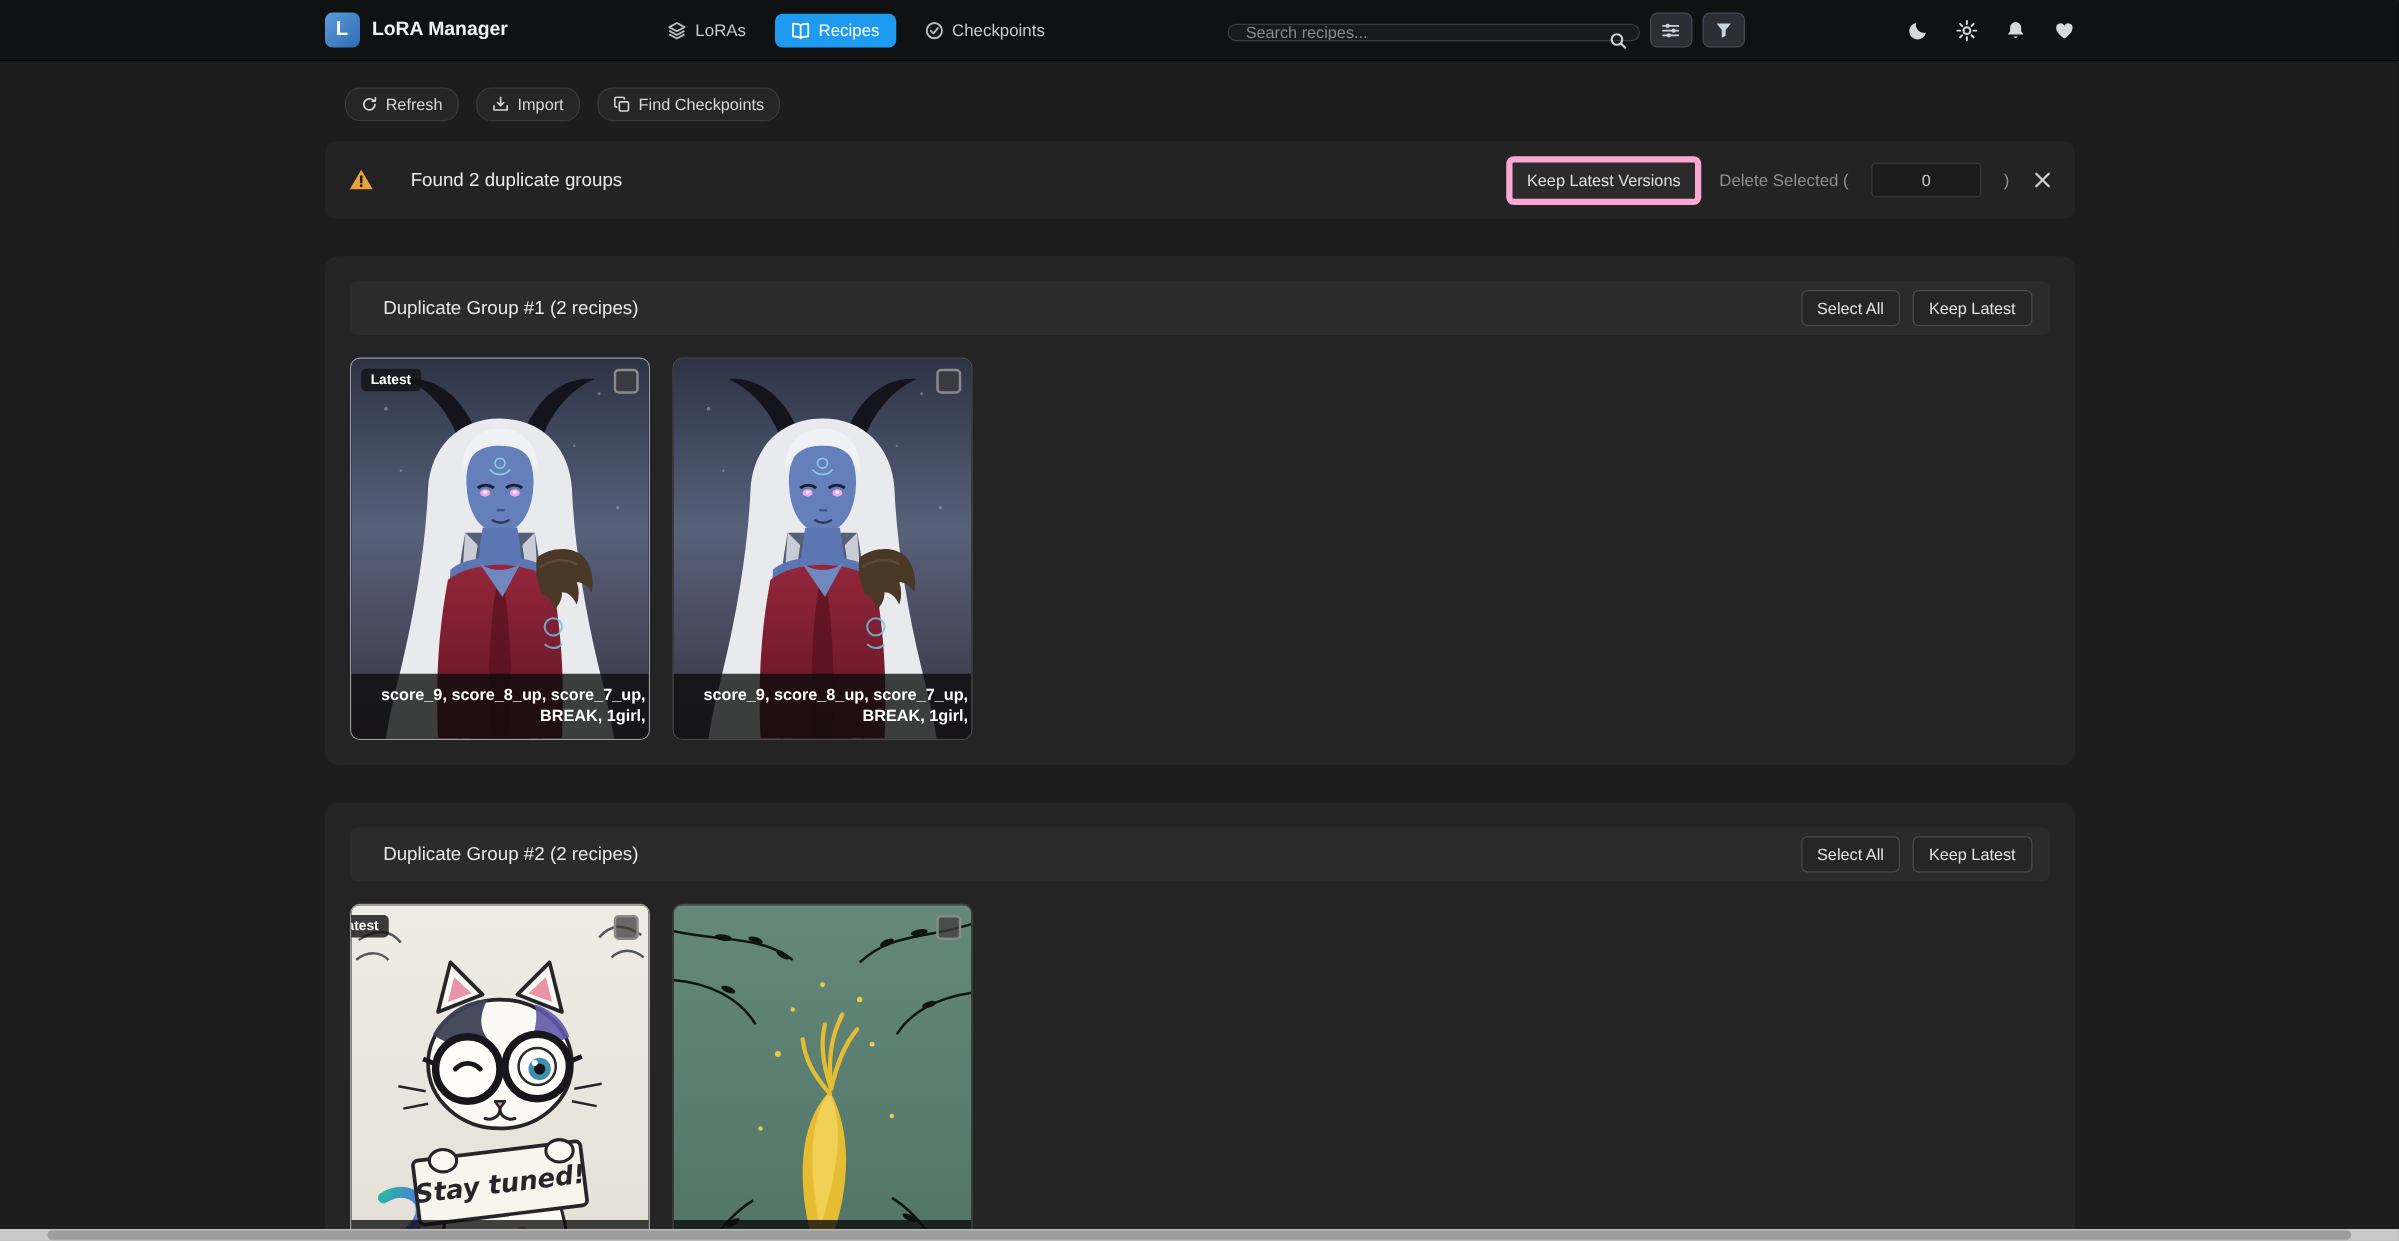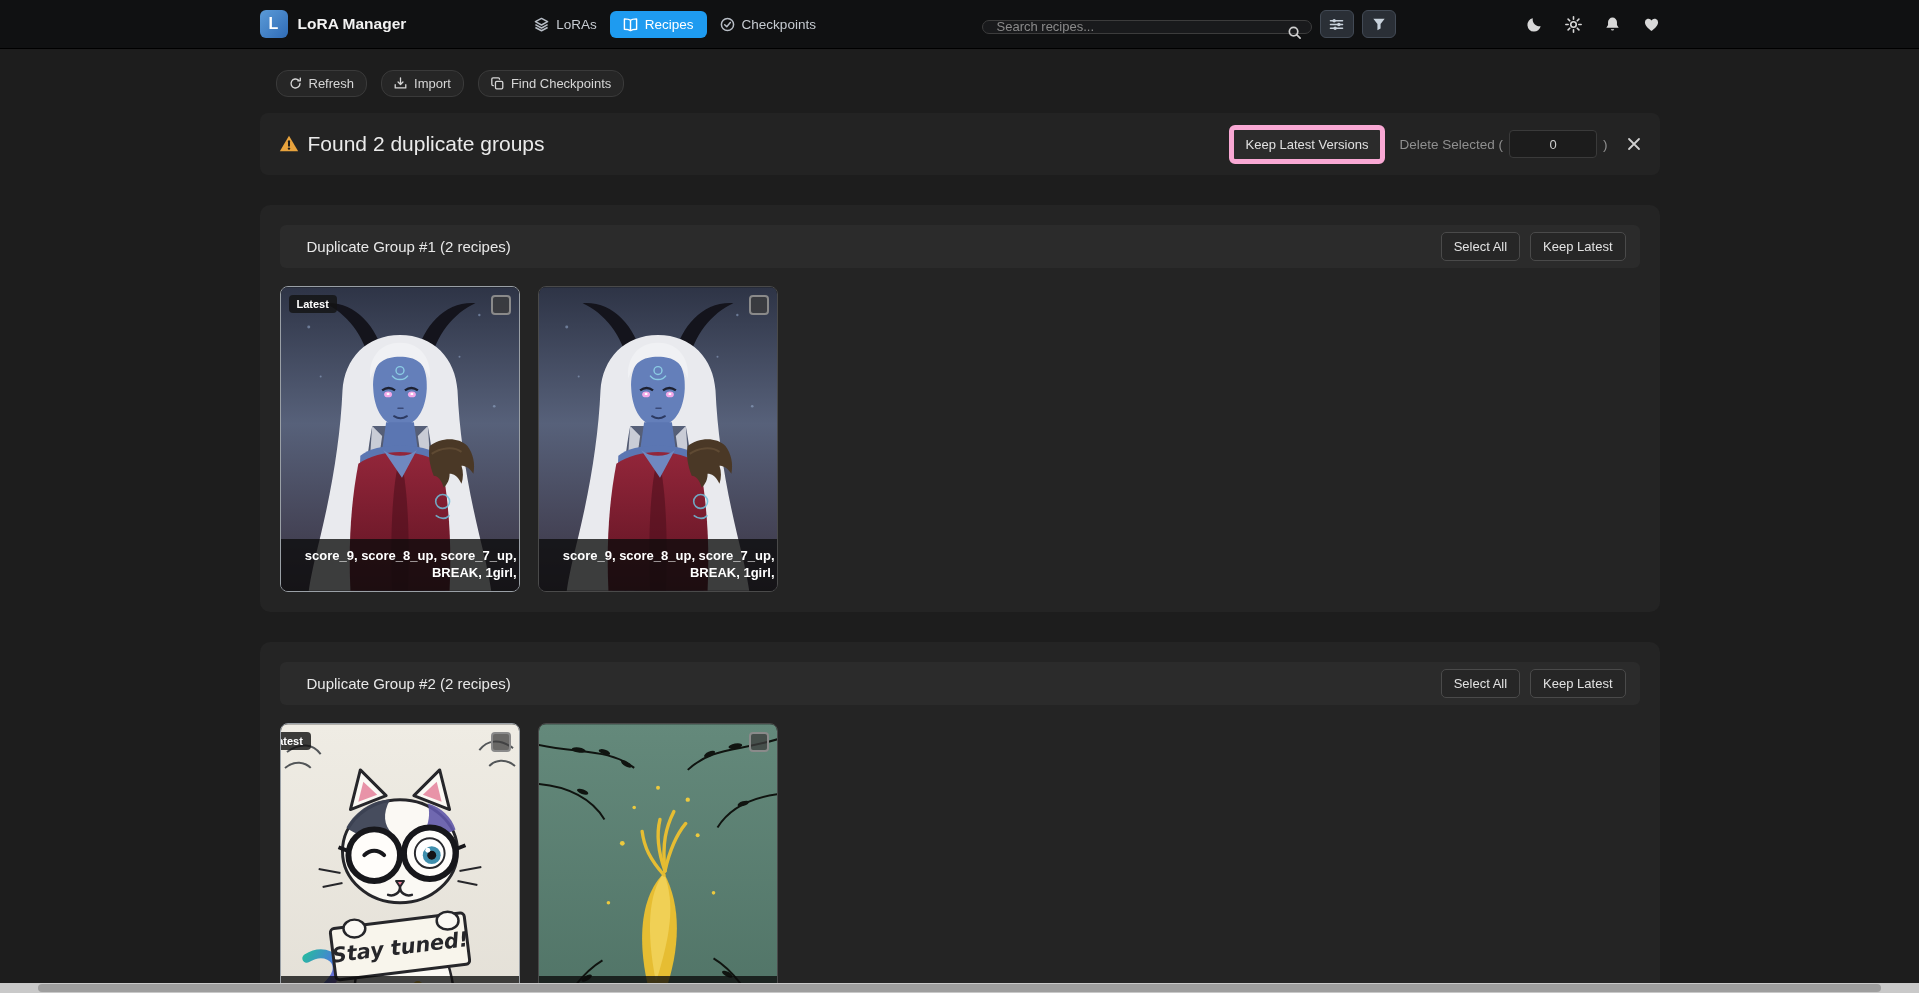--- a/index.html
+++ b/index.html
@@ -11,21 +11,21 @@
     overflow:hidden;
     position:relative;
   }
   
   .navbar { height:48px; background:#101112; box-shadow:0 1px 0 #000; }
   .nav-inner { width:1400px; height:100%; margin:0 auto; display:flex; align-items:center; }
   .brand { display:flex; align-items:center; gap:10px; cursor:pointer; }
   .logo { width:28px; height:28px; border-radius:6px; background:linear-gradient(135deg,#5b9bd8,#2f6bb5);
           color:#fff; font-weight:bold; font-size:16px; display:grid; place-items:center; }
   .brand-title { font-size:15.5px; font-weight:700; color:#f2f2f2; }
-  .tabs { display:flex; margin-left:115px; }
+  .tabs { display:flex; gap:10px; margin-left:115px; }
   .tab { display:flex; align-items:center; gap:7px; padding:6px 13px; border-radius:6px;
          font-size:13.5px; color:#c6cbd1; cursor:pointer; text-decoration:none; }
   .tab .ticon { display:flex; color:#b8bec6; }
   .tab.active { background:#1e9bf0; color:#fff;justify-content:space-between; }
   .tab.active .ticon { color:#fff; }
   .search-wrap { margin-left:auto; position:relative; width:330px; height:14px; }
   .search-wrap input { width:100%; height:100%; background:#191a1c; border:1px solid #3c3c3c; border-radius:15px;
          color:#ddd; font-size:13px; padding:0 36px 0 14px; outline:none; font-family:inherit; }
   .search-wrap input::placeholder { color:#8a8a8a; }
   .search-btn { position:absolute; right:5px; top:3px; width:24px; height:24px; border:none; background:transparent;
@@ -35,25 +35,25 @@
   .nav-icons { margin-left:130px; display:flex; align-items:center; gap:22px; }
   .nav-icons button { background:none; border:none; color:#d8d8d8; display:flex; cursor:pointer; padding:0; }
   
   .container { width:1400px; margin:0 auto; padding-top:22px; }
   .toolbar { display:flex; gap:14px; padding-left:16px; margin-bottom:16px; }
   .tbtn { display:inline-flex; align-items:center; gap:7px; background:#262626; border:1px solid #3a3a3a;
           color:#d6d6d6; font-size:13px; padding:5px 12px; border-radius:12px; cursor:pointer; font-family:inherit; }
   
   .alert { background:#232323; border-radius:8px; height:62px; display:flex; align-items:center;
            padding:0 18px; margin-bottom:30px; }
-  .alert-msg { font-size:21px; color:#eaeaea; margin-left:8px; }
+  .alert-msg { font-size:15px; color:#eaeaea; margin-left:29px; }
   .alert-right { margin-left:auto; display:flex; align-items:center; gap:14px; }
   .btn-outline { background:#2b2b2b; border:5px solid #f9a8d4; color:#e0e0e0; font-size:13px;
            padding:7px 12px; border-radius:6px; cursor:pointer; font-family:inherit; }
-  .delete-wrap { display:flex; align-items:center; gap:6px; color:#8f8f8f; font-size:13.5px; }
+  .delete-wrap { display:flex; align-items:center; gap:18px; color:#8f8f8f; font-size:13.5px; }
   .delete-wrap input { width:88px; height:28px; background:#1c1c1c; border:1px solid #3a3a3a; border-radius:4px;
            color:#cfcfcf; text-align:center; font-size:13px; font-family:inherit; outline:none; }
   .close-btn { background:none; border:none; color:#d0d0d0; cursor:pointer; display:flex; margin-left:4px; }
   
   .group { background:#242424; border-radius:10px; padding:20px; margin-bottom:30px; }
   .group-header { background:#2b2b2b; border-radius:6px; padding:7px 14px; display:flex; align-items:center;
            margin-bottom:18px; }
   .group-title { font-size:15px; color:#e8e8e8;padding-left:13px; }
   .group-actions { margin-left:auto; display:flex; gap:10px; }
   .gbtn { background:#262626; border:1px solid #4a4a4a; color:#e2e2e2; font-size:13px; padding:6px 12px;

